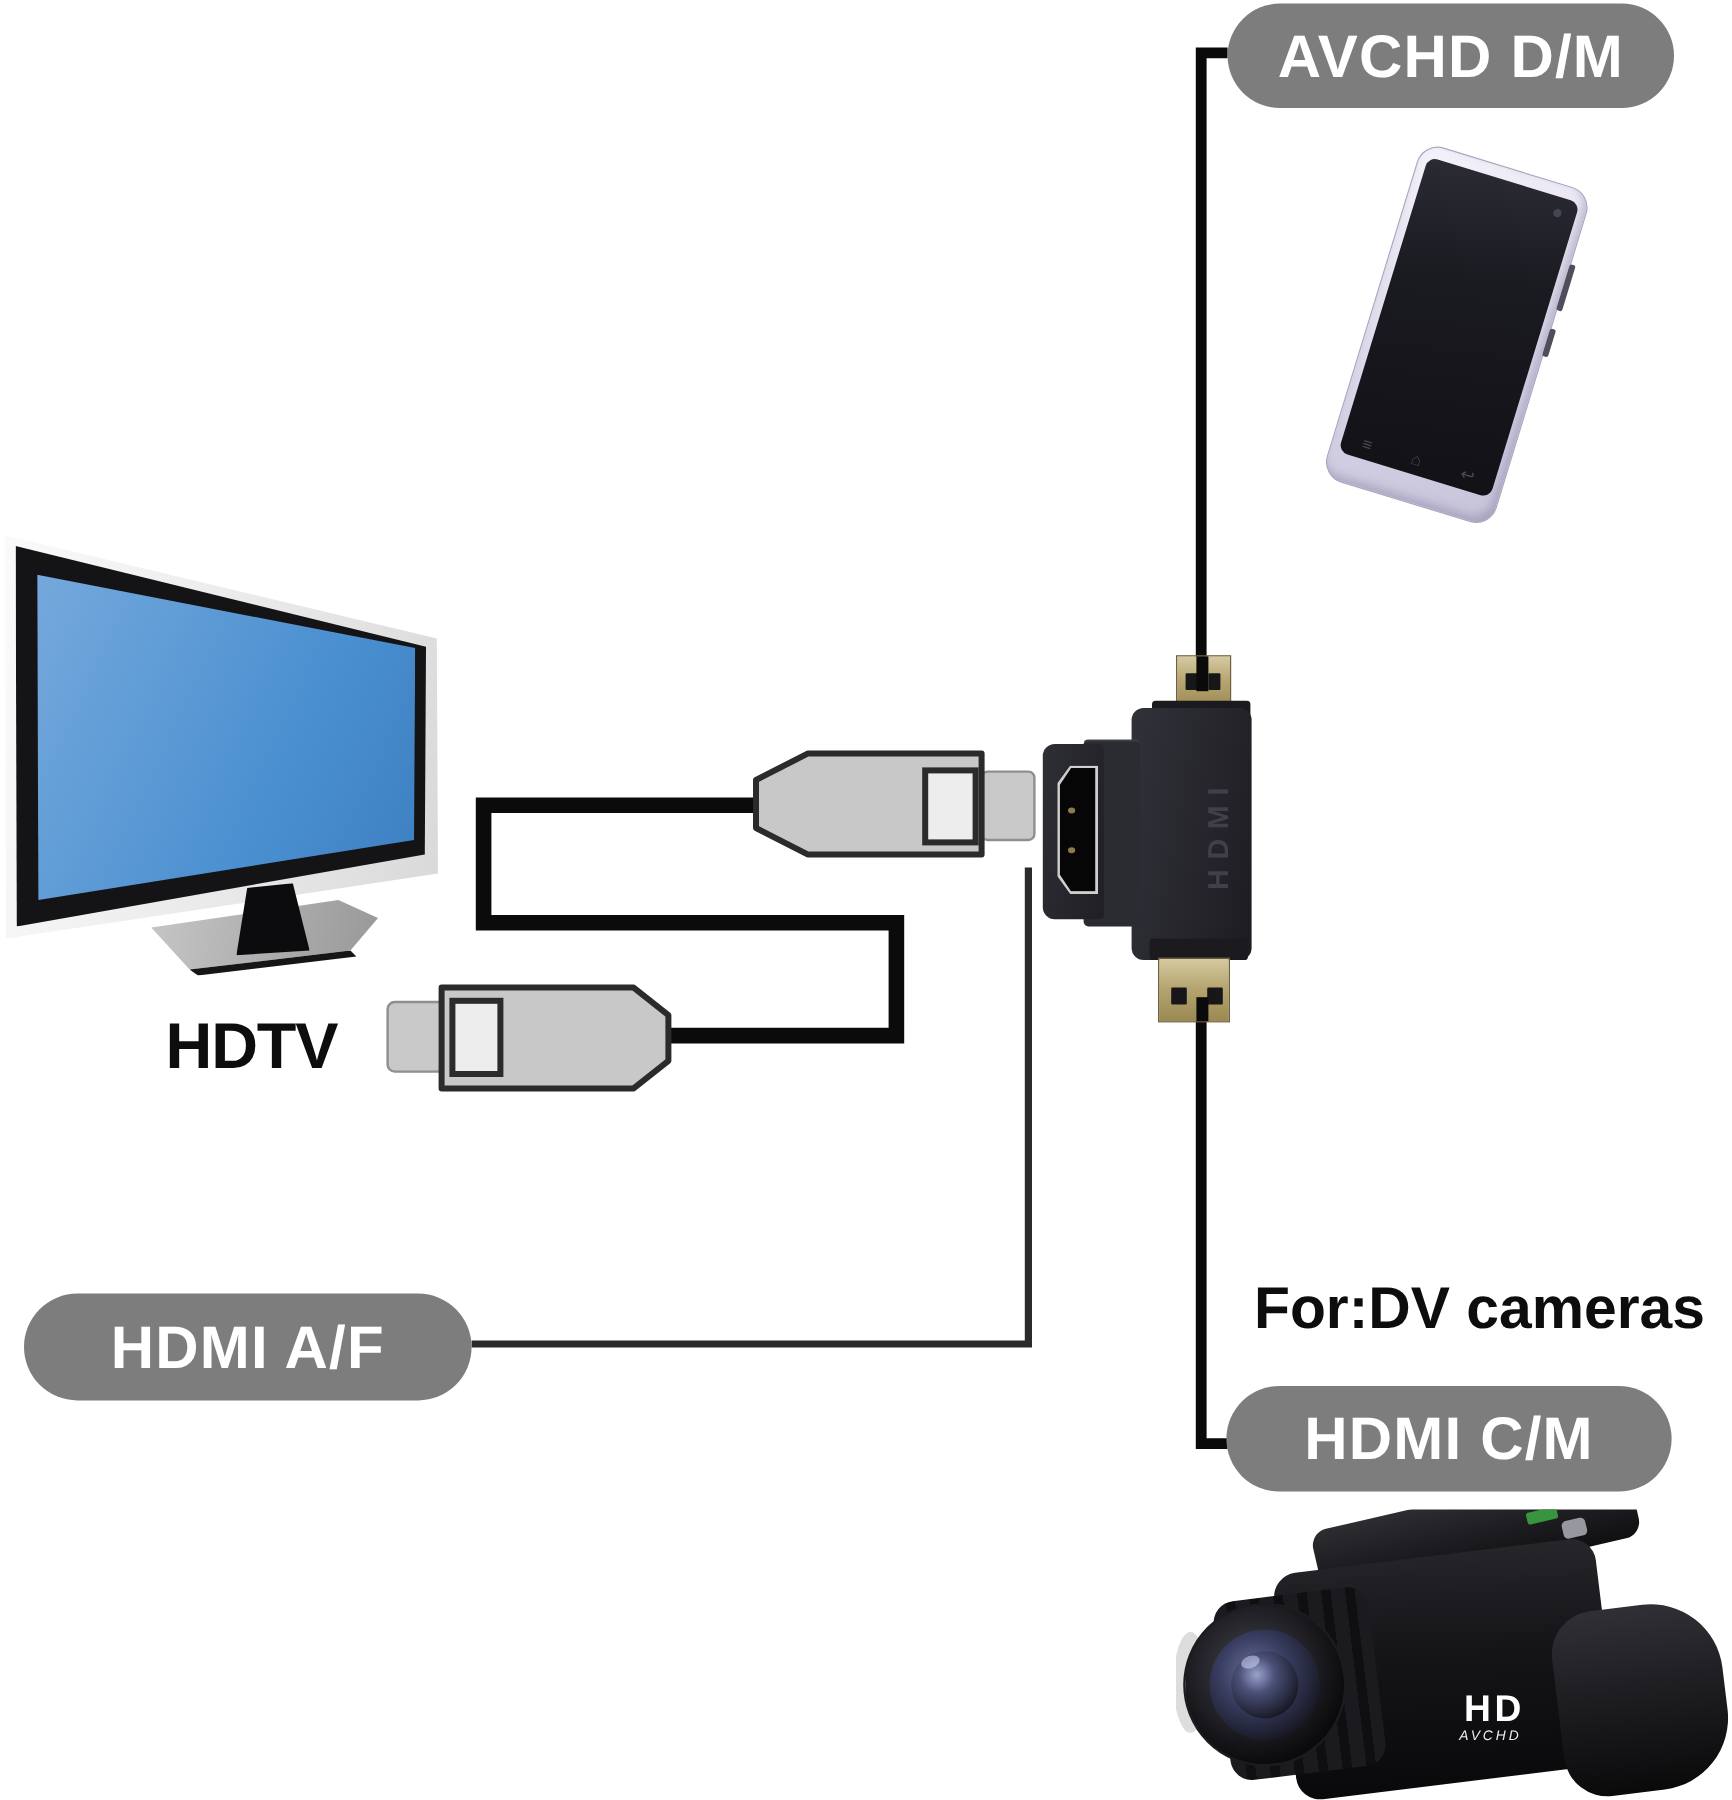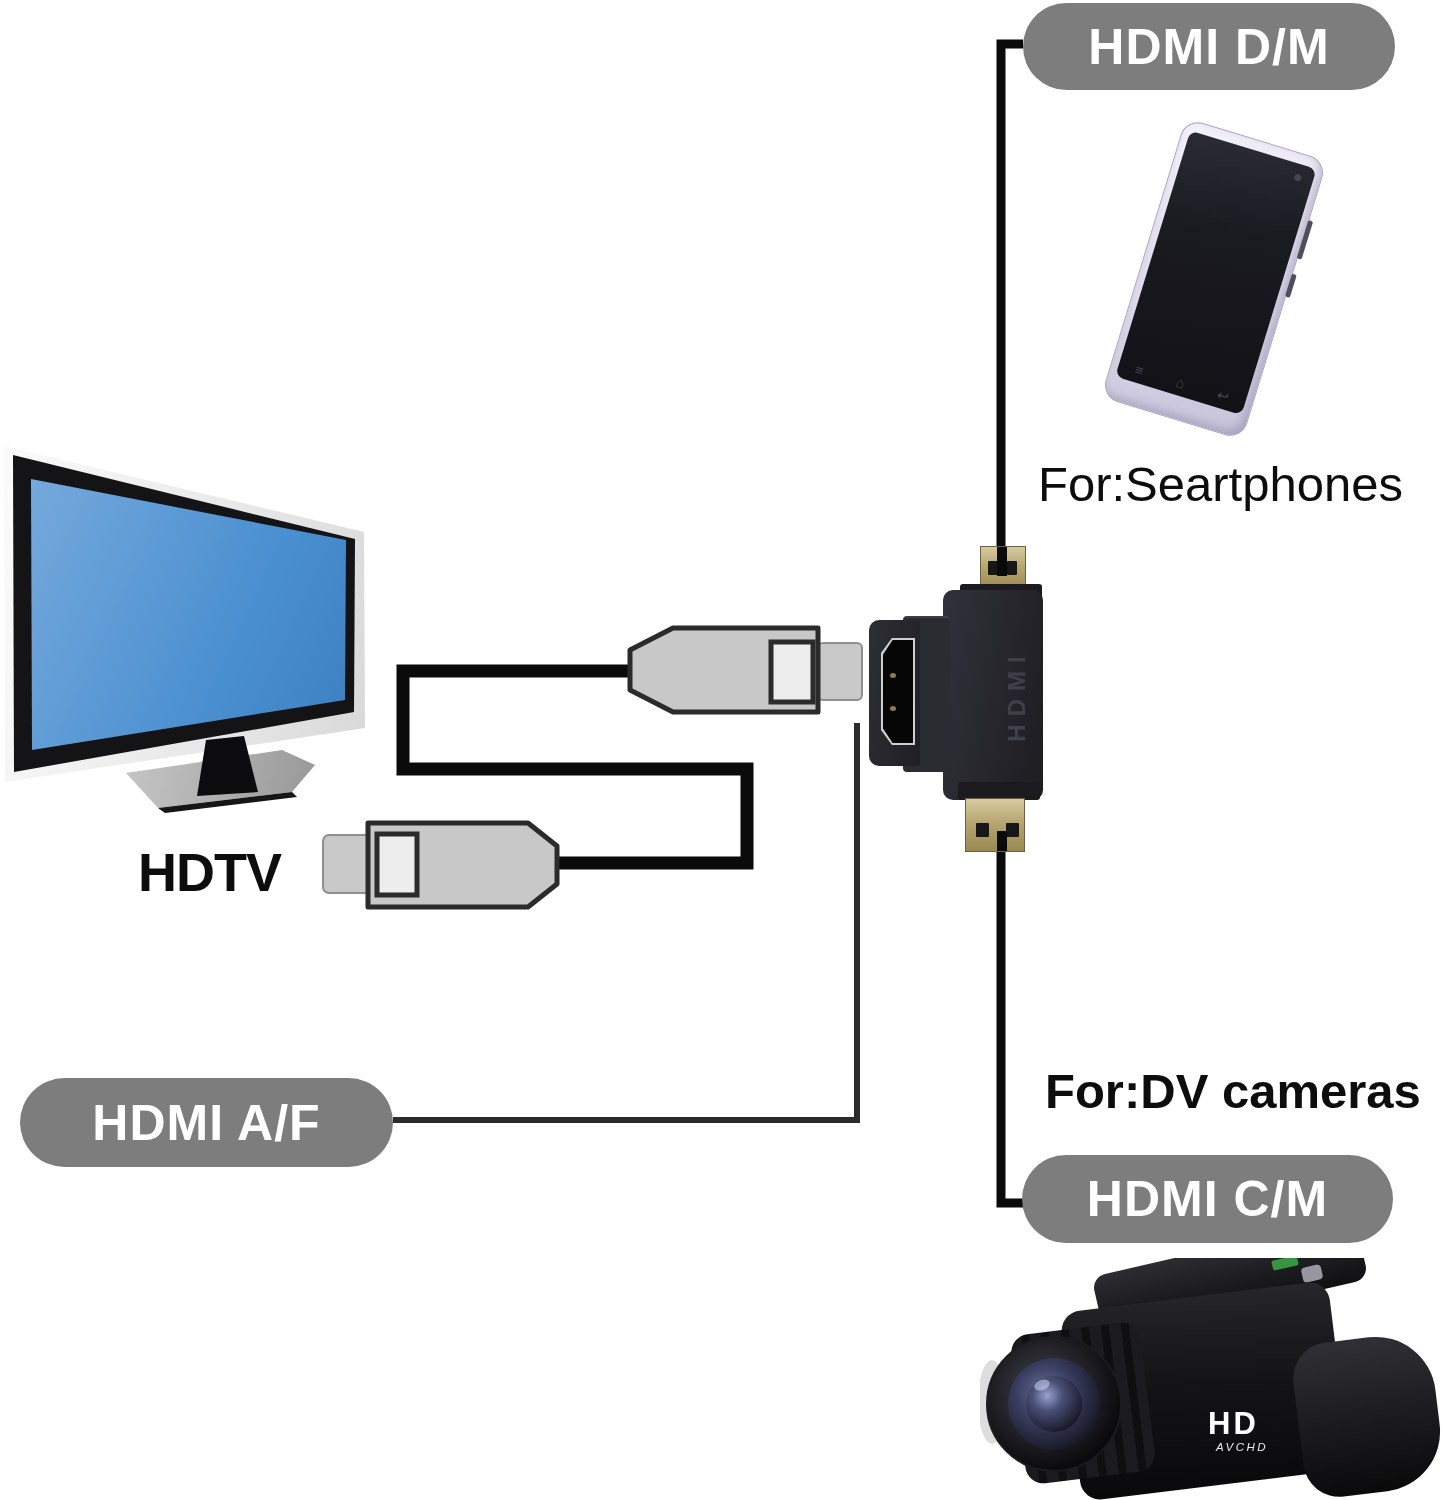--- a/index.html
+++ b/index.html
@@ -86,21 +86,21 @@
               background:repeating-linear-gradient(90deg,#1b1b1f 0 12px,#0f0f12 12px 20px);}
   .cam-flash{left:-2px;top:102px;width:28px;height:84px;background:#dddddd;border-radius:50%;}
   .cam-lens-outer{left:6px;top:78px;width:132px;height:132px;border-radius:50%;border:2px solid #1c1c1f;
                   background:radial-gradient(circle at 42% 40%,#45454f 0%,#232329 40%,#0b0b0d 72%,#000 100%);}
   .cam-lens-mid{left:28px;top:100px;width:92px;height:92px;border-radius:50%;
                 background:radial-gradient(circle at 40% 38%,#6a6f94 0%,#3a3f63 35%,#181824 75%);}
   .cam-lens-core{left:46px;top:118px;width:56px;height:56px;border-radius:50%;
                  background:radial-gradient(circle at 38% 35%,#9aa2cc 0%,#4a5078 30%,#13131d 80%);}
   .cam-glint{left:54px;top:122px;width:16px;height:10px;border-radius:50%;transform:rotate(-20deg);
              background:rgba(220,225,255,.5);}
-  .cam-hd{left:228px;top:148px;color:#ffffff;font-size:31px;font-weight:bold;letter-spacing:3px;}
+  .cam-hd{left:240px;top:148px;color:#ffffff;font-size:31px;font-weight:bold;letter-spacing:3px;}
   .cam-avchd{left:236px;top:183px;color:#ededed;font-size:11.5px;letter-spacing:2.5px;font-style:italic;}
 </style>
 </head>
 <body>
 
 <div id="canvas">
 
   <svg id="wiring" width="1443" height="1500" viewBox="0 0 1443 1500">
     <polyline points="1023,44 1001,44 1001,572" fill="none" stroke="#0a0a0a" stroke-width="9"></polyline>
     <polyline points="1001,833 1001,1203 1023,1203" fill="none" stroke="#0a0a0a" stroke-width="9"></polyline>
@@ -134,21 +134,20 @@
       <div class="phone-camera"></div>
       <div class="phone-navbar">
         <span>≡</span>
         <span>⌂</span>
         <span>↩</span>
       </div>
     </div>
     <div id="btn-volume" class="phone-sidebtn"></div>
     <div id="btn-power" class="phone-sidebtn"></div>
   </div>
-  <div id="caption-phone" class="caption">For:Seartphones</div>
 
   <div id="adapter" class="abs">
     <div class="ad-gold" style="left:125px;top:6px;width:44px;height:44px;">
       <div class="ad-hole" style="left:7px;top:14px;width:10px;height:14px;"></div>
       <div class="ad-hole" style="left:26px;top:14px;width:10px;height:14px;"></div>
       <div class="ad-notch" style="left:16px;top:0;width:10px;height:29px;"></div>
     </div>
     <div class="ad-collar" style="left:105px;top:44px;width:82px;height:16px;"></div>
     <div class="ad-body"></div>
     <div class="ad-text-wrap">
@@ -178,17 +177,17 @@
     <div class="part cam-flash"></div>
     <div class="part cam-lens-outer"></div>
     <div class="part cam-lens-mid"></div>
     <div class="part cam-lens-core"></div>
     <div class="part cam-glint"></div>
     <div class="part cam-hd">HD</div>
     <div class="part cam-avchd">AVCHD</div>
   </div>
   <div id="caption-dv" class="caption">For:DV cameras</div>
 
-  <div id="pill-dm" class="pill">HDMI D/M</div>
+  <div id="pill-dm" class="pill">AVCHD D/M</div>
   <div id="pill-af" class="pill">HDMI A/F</div>
   <div id="pill-cm" class="pill">HDMI C/M</div>
 
 </div>
 
 </body></html>

